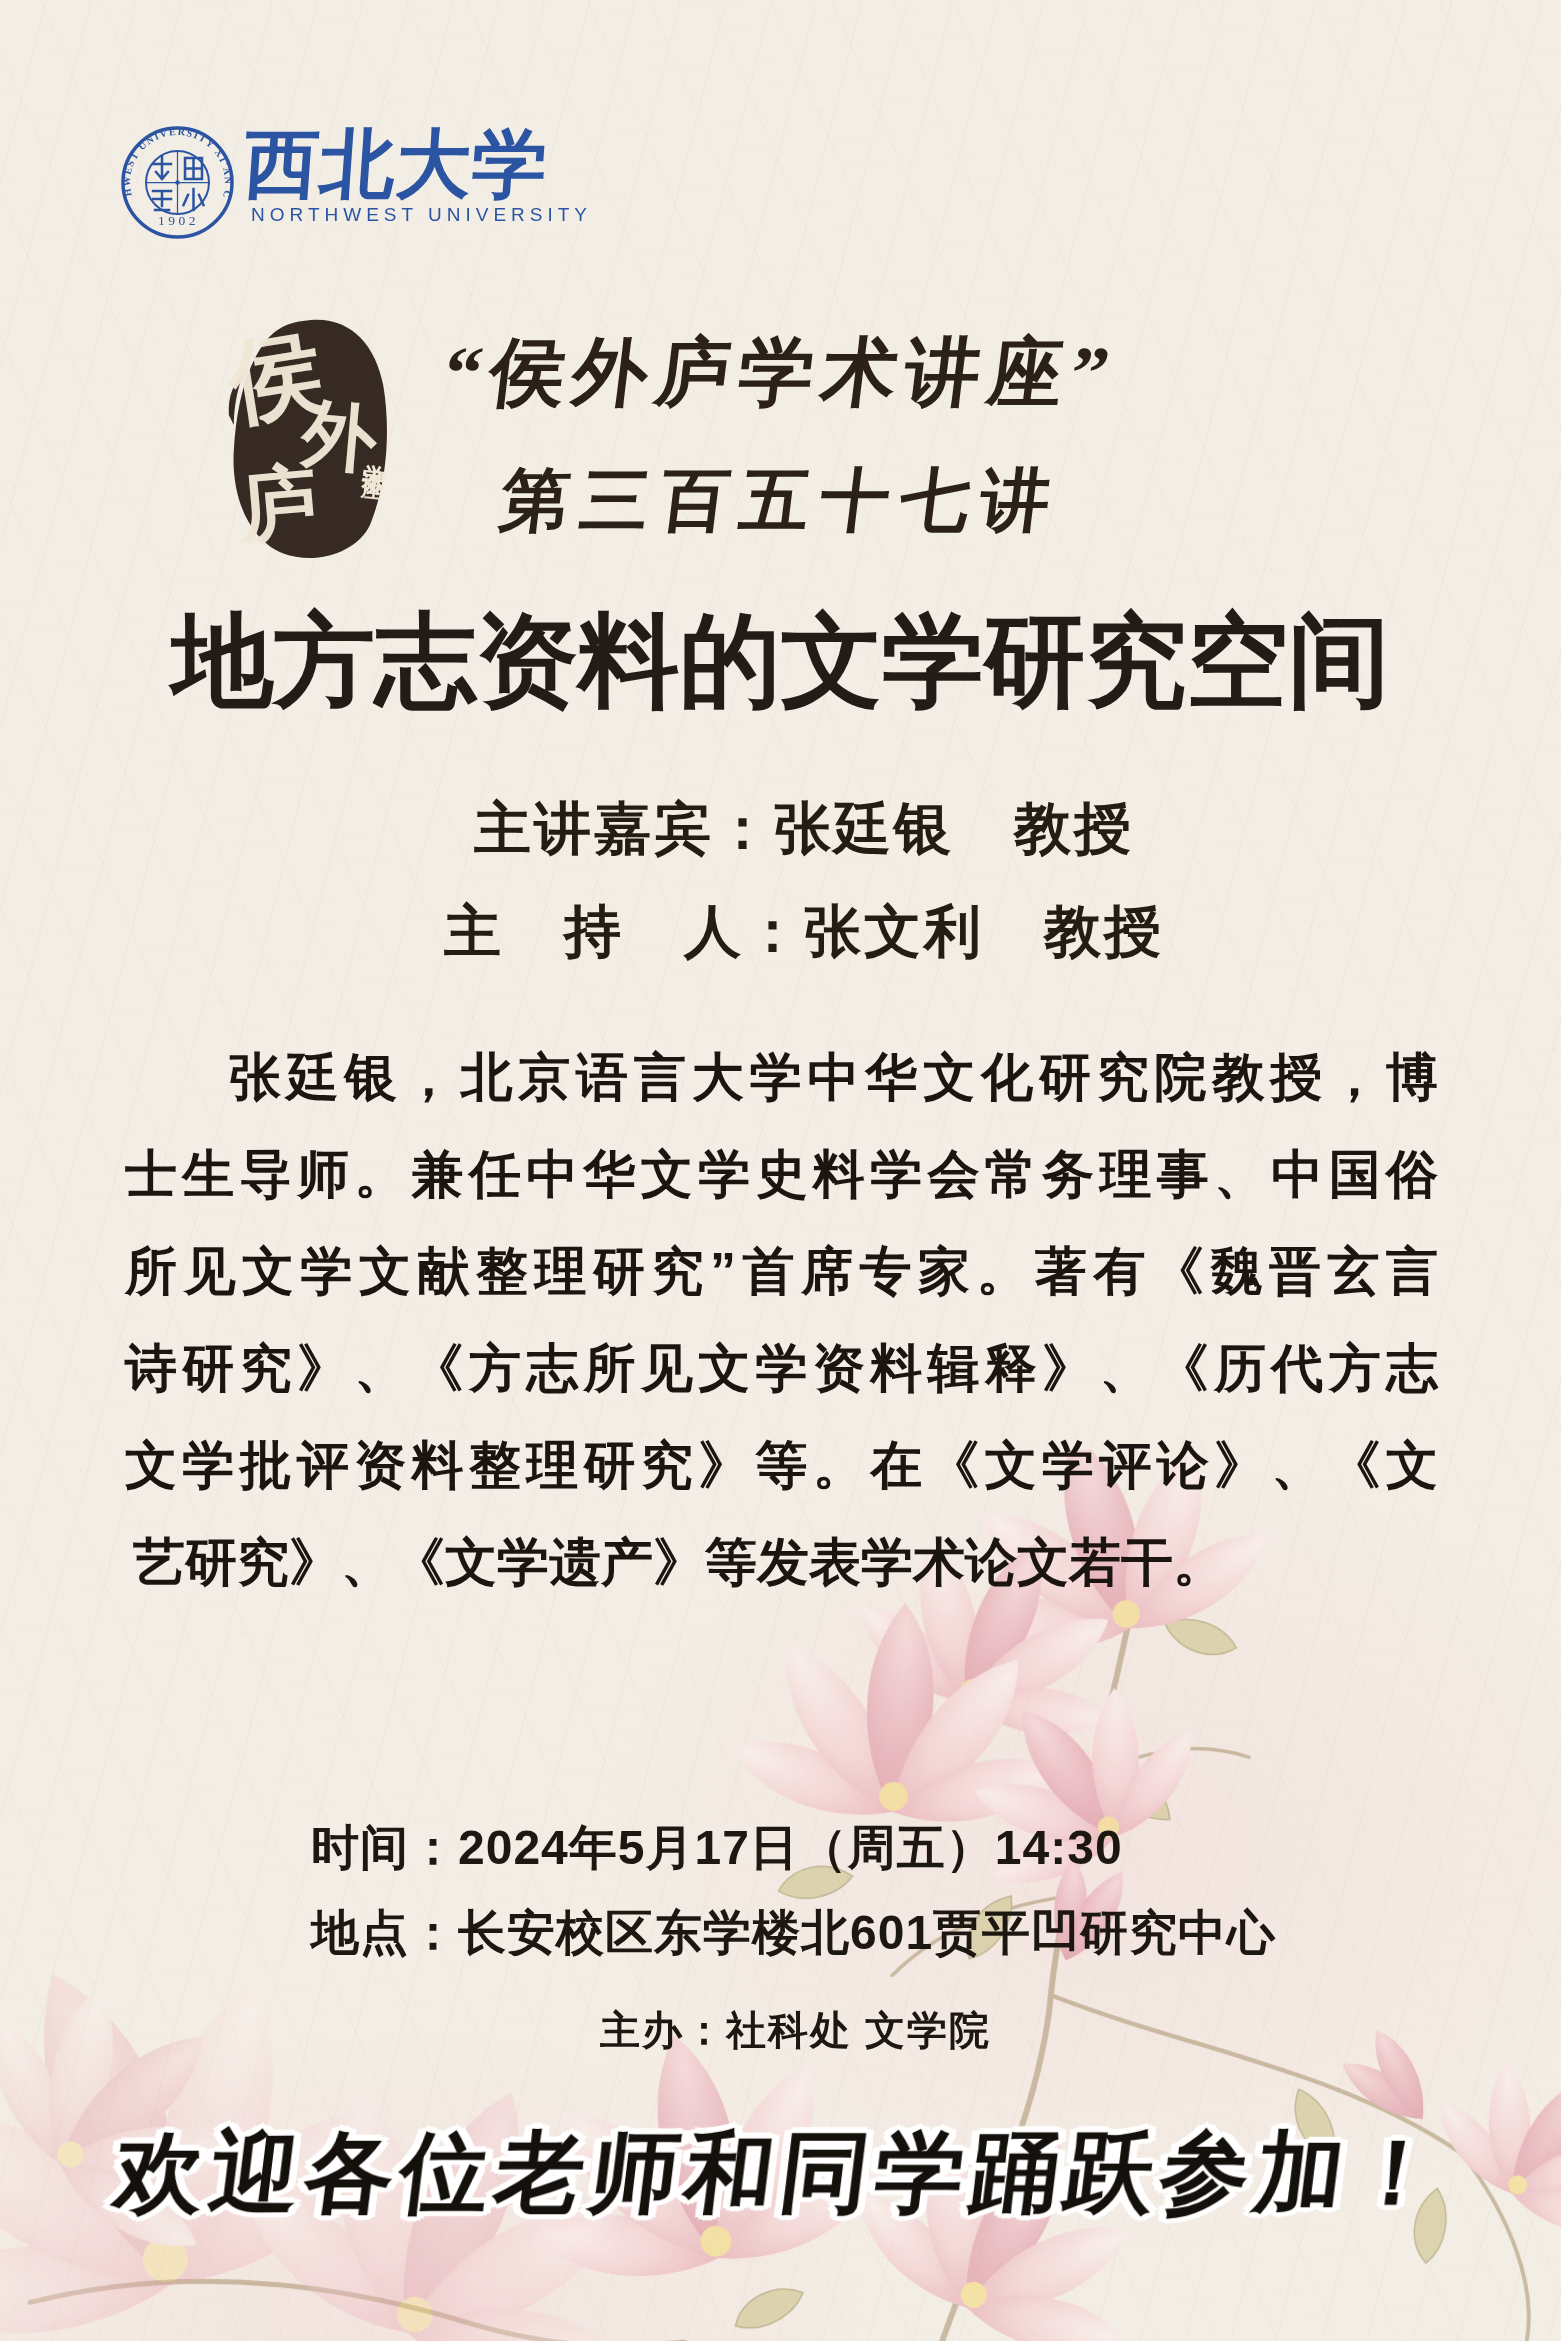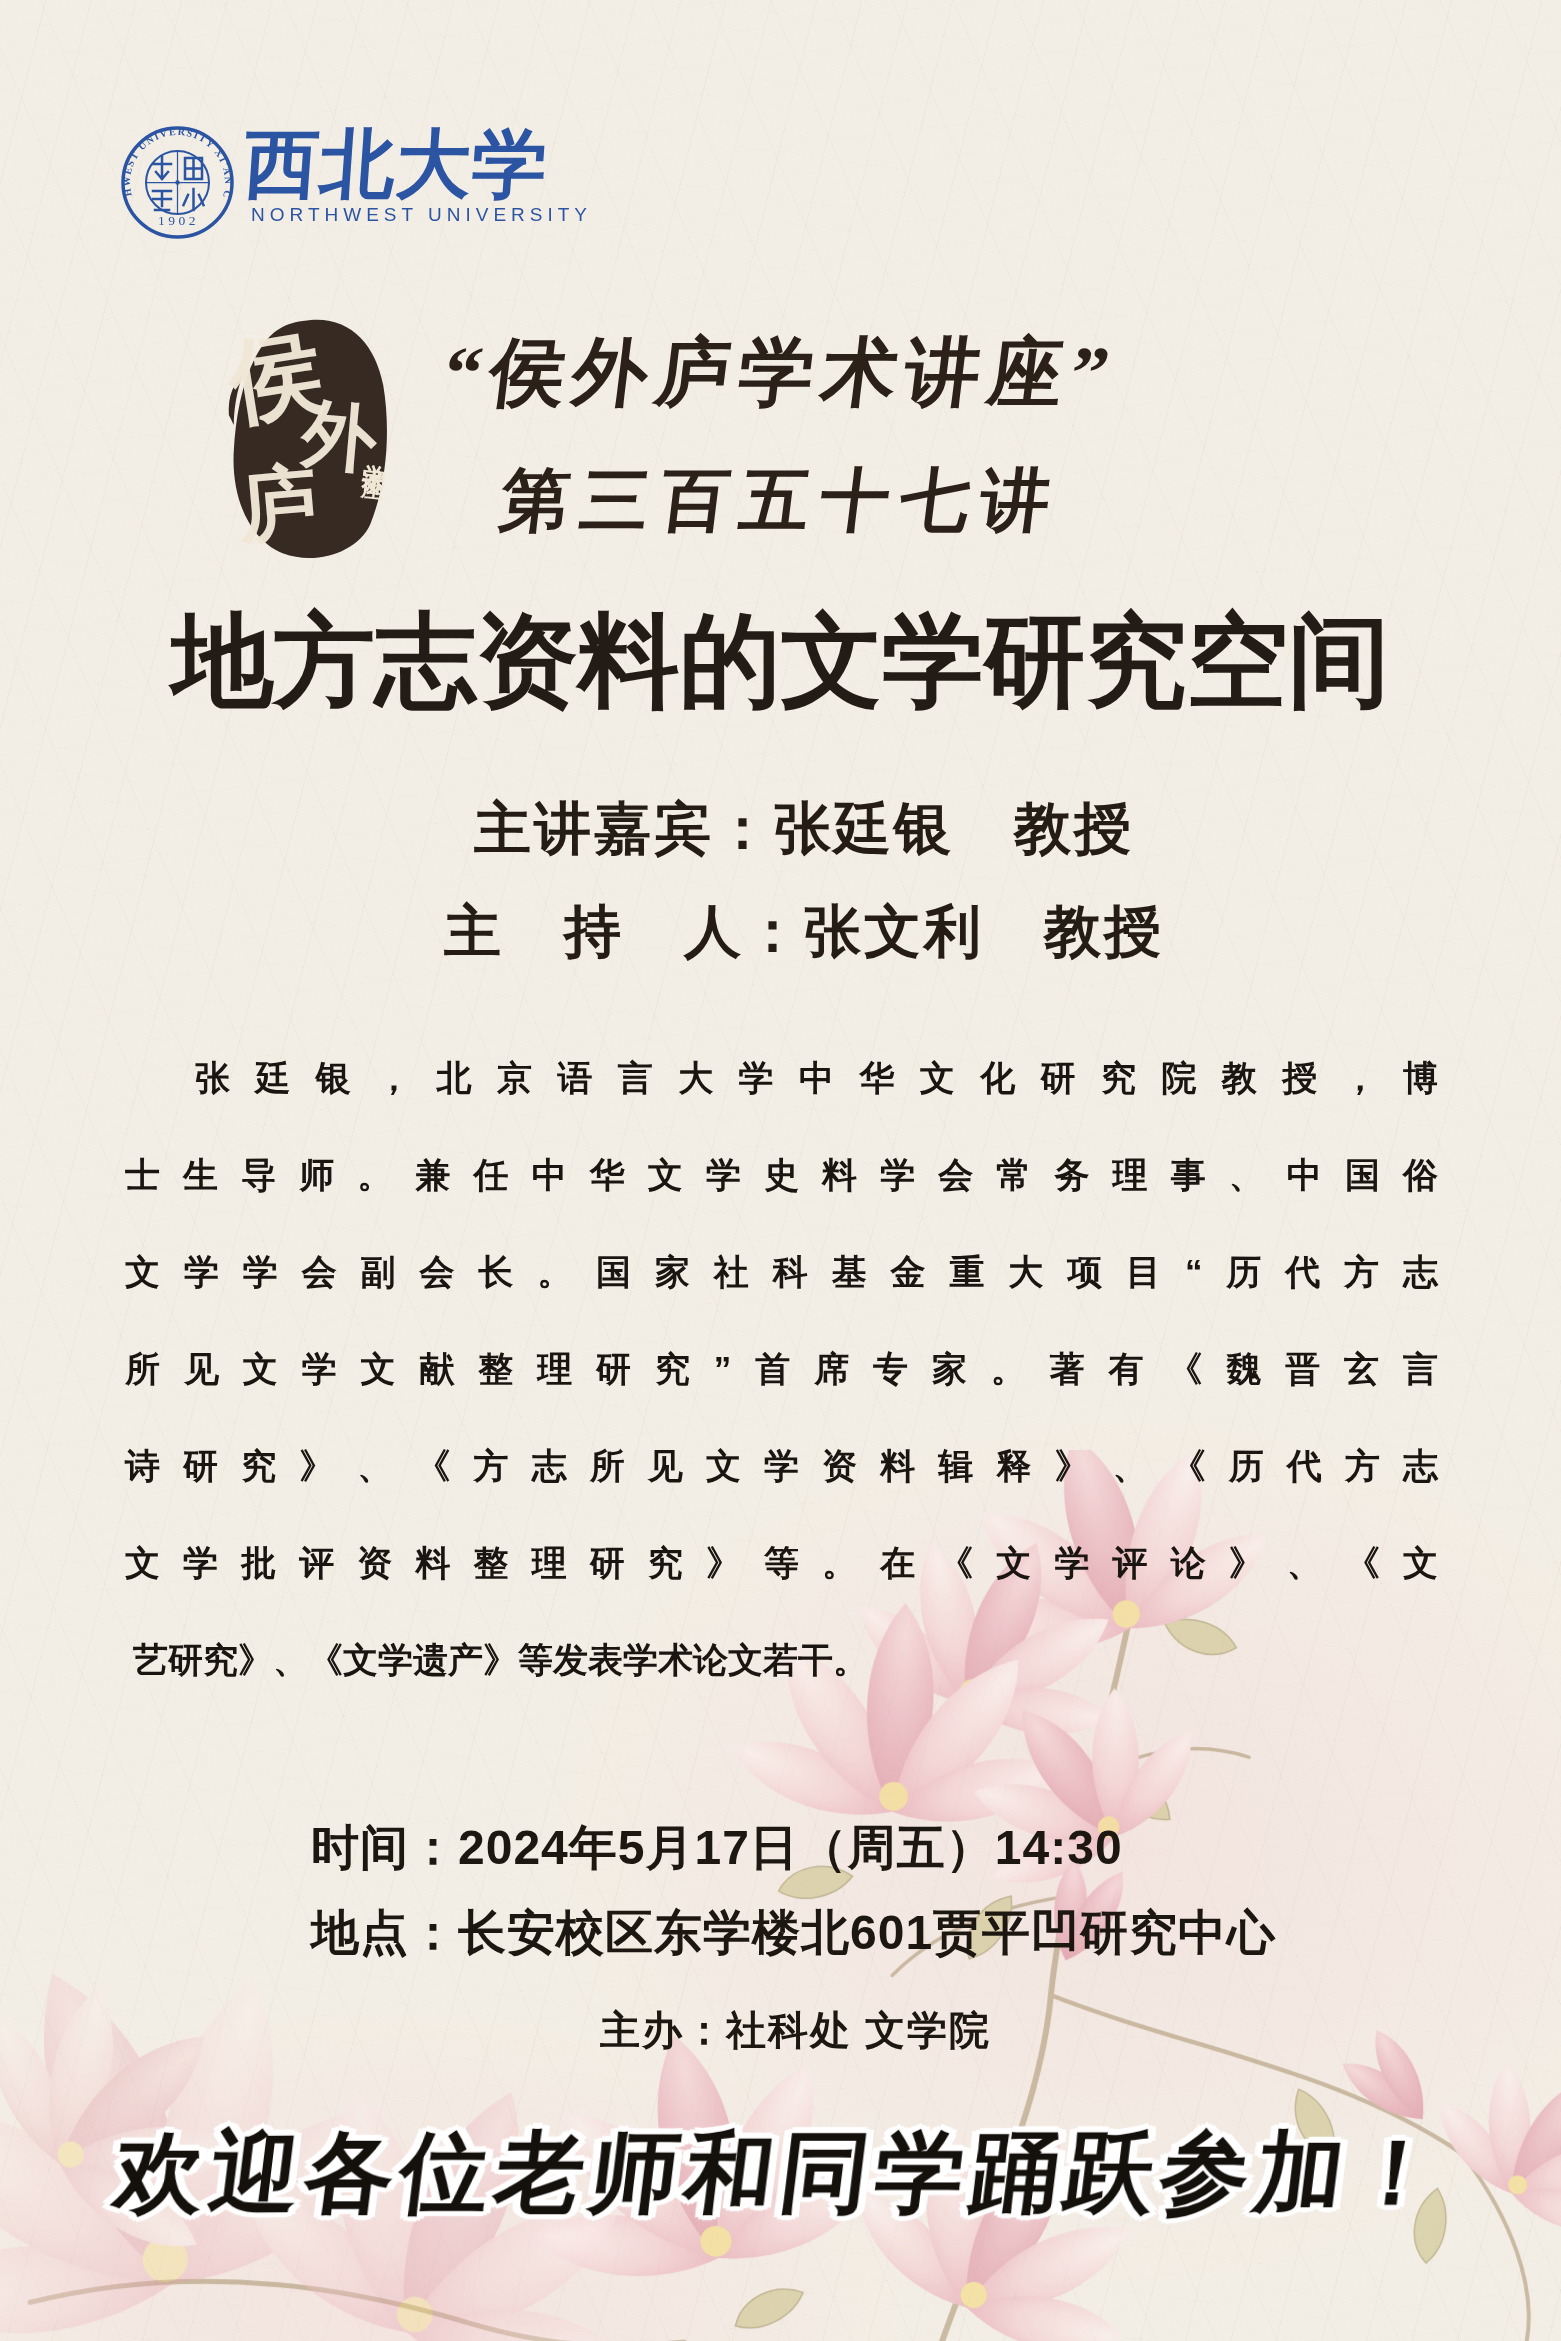--- a/index.html
+++ b/index.html
@@ -81,21 +81,21 @@
   .speaker-line{
     font-family:"Liberation Serif","DejaVu Serif",serif;
     font-size:57px;font-weight:900;color:#241c15;
     letter-spacing:3px;white-space:pre;margin-left:47px;
   }
   .speaker-line + .speaker-line{margin-top:26px;}
 
   
   .bio{left:125px;top:1029px;width:1313px;color:#1b1512;}
   .bio-line{
-    font-size:35px;line-height:97px;font-weight:600;
+    font-size:52px;line-height:97px;font-weight:600;
     text-align:justify;text-align-last:justify;text-justify:inter-character;
     white-space:pre;
   }
   .bio-line.first{text-indent:2em;}
   .bio-line.last{text-align-last:left;margin-left:8px;}
 
   
   .details{left:303px;top:1805px;margin-left:8px;}
   .detail-line{
     font-size:48px;font-weight:bold;color:#1d1712;
@@ -233,21 +233,20 @@
   <div class="abs layer-text main-title">地方志资料的文学研究空间</div>
 
   <div class="abs layer-text speakers">
     <div class="speaker-line">主讲嘉宾：张廷银　教授</div>
     <div class="speaker-line">主　持　人：张文利　教授</div>
   </div>
 
   <div class="abs layer-text bio">
     <div class="bio-line first">张廷银，北京语言大学中华文化研究院教授，博</div>
     <div class="bio-line">士生导师。兼任中华文学史料学会常务理事、中国俗</div>
-    <div class="bio-line">文学学会副会长。国家社科基金重大项目“历代方志</div>
     <div class="bio-line">所见文学文献整理研究”首席专家。著有《魏晋玄言</div>
     <div class="bio-line">诗研究》、《方志所见文学资料辑释》、《历代方志</div>
     <div class="bio-line">文学批评资料整理研究》等。在《文学评论》、《文</div>
     <div class="bio-line last">艺研究》、《文学遗产》等发表学术论文若干。</div>
   </div>
 
   <div class="abs layer-text details">
     <div class="detail-line">时间：2024年5月17日（周五）14:30</div>
     <div class="detail-line">地点：长安校区东学楼北601贾平凹研究中心</div>
   </div>

